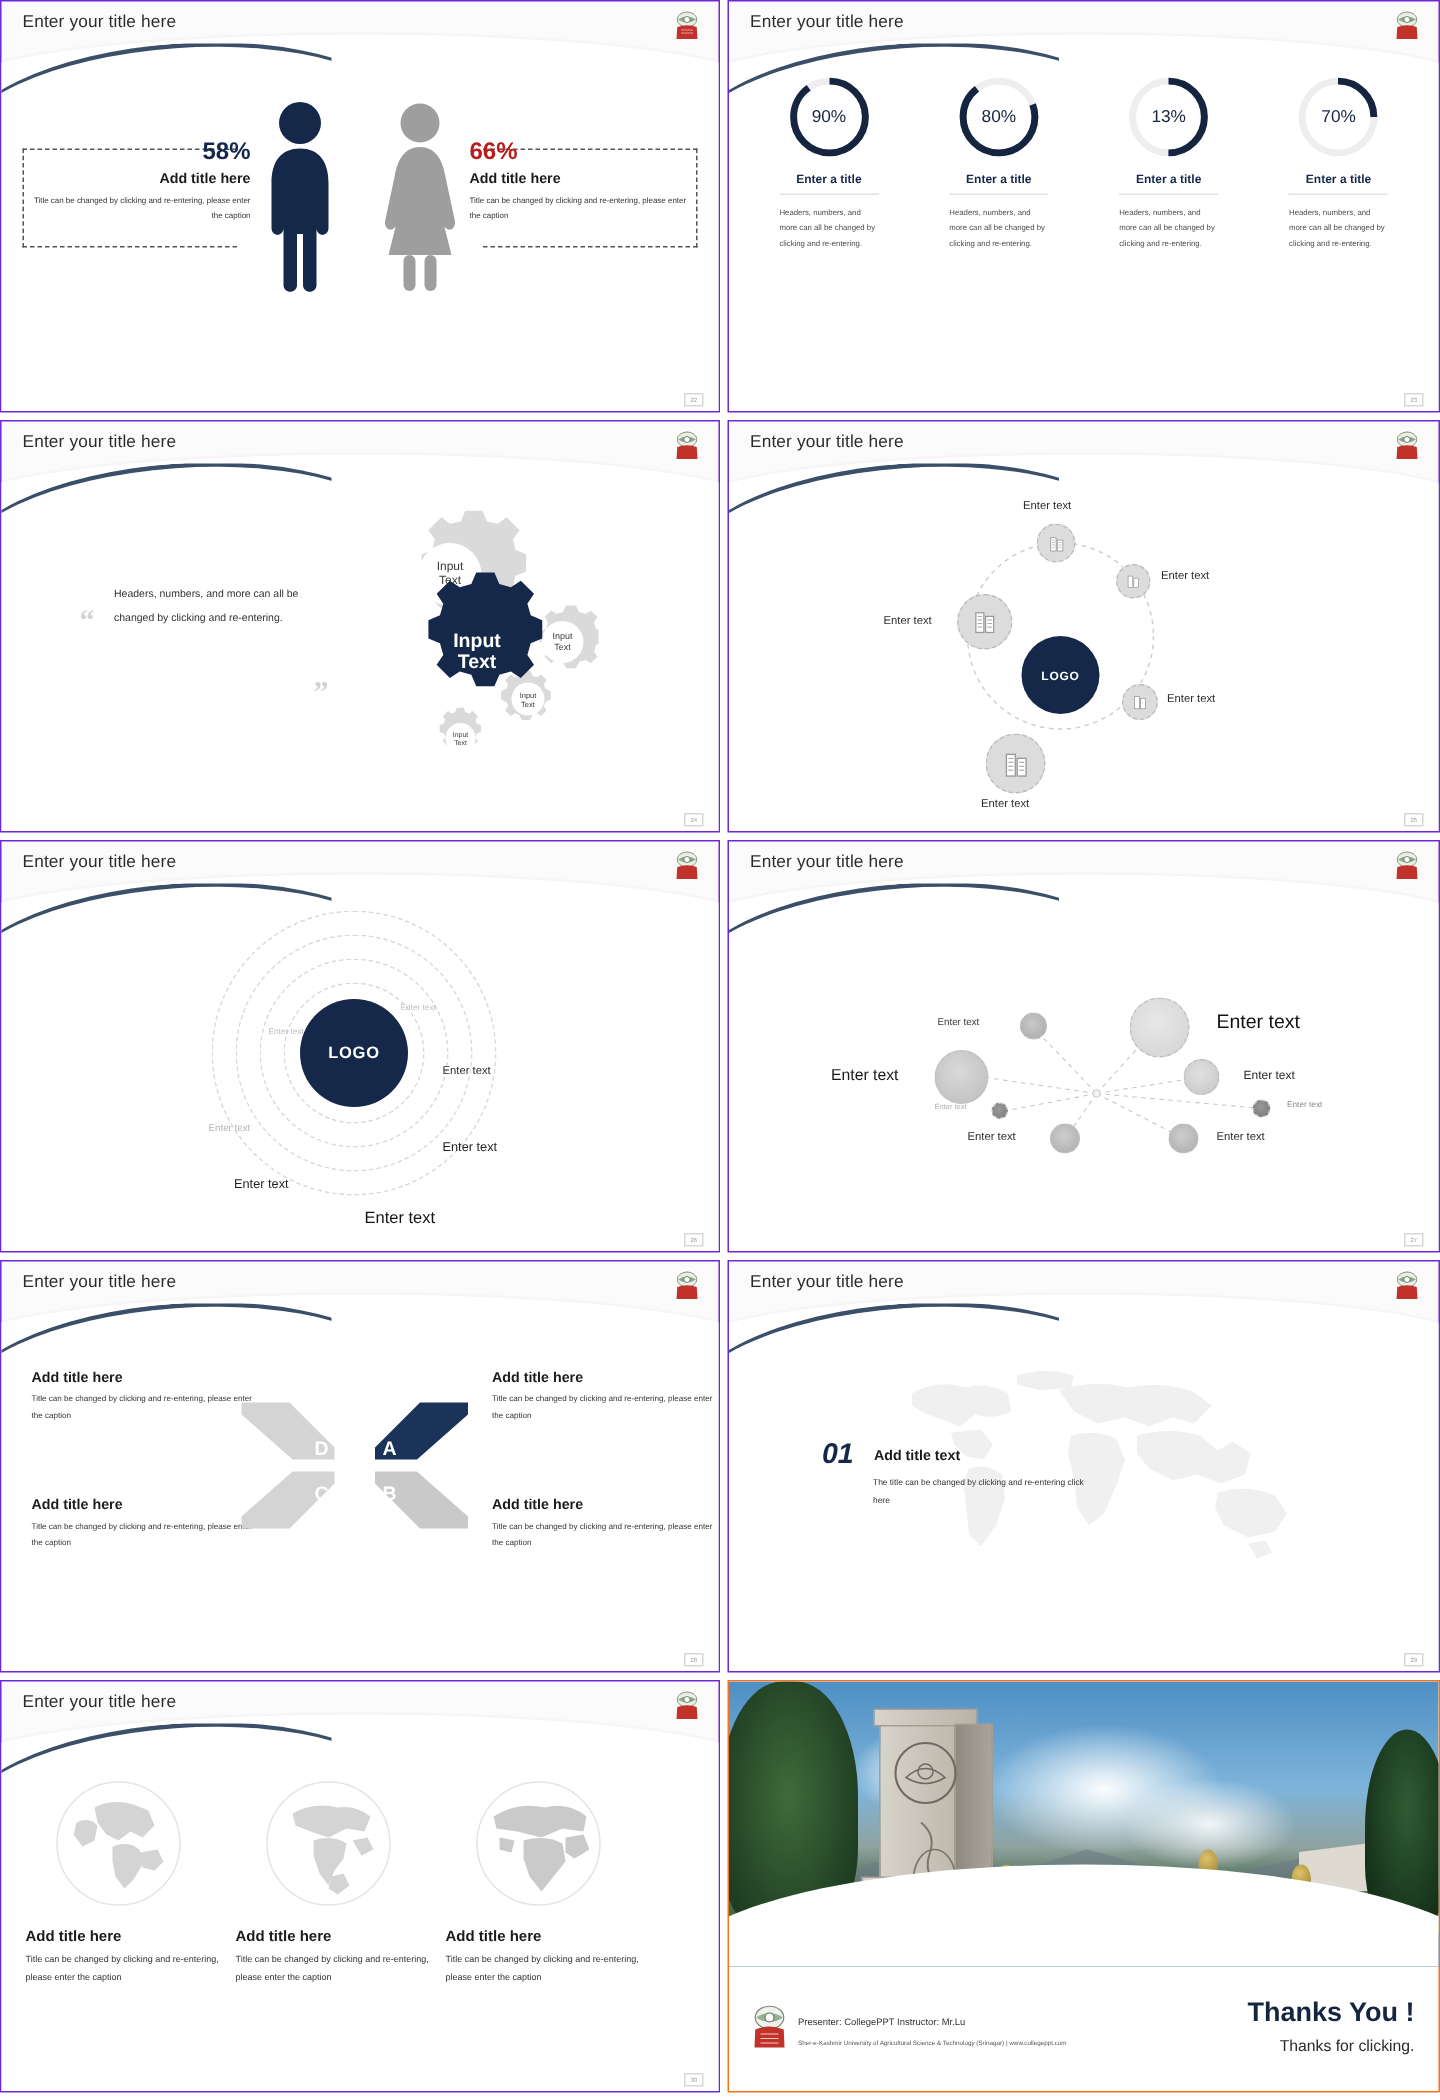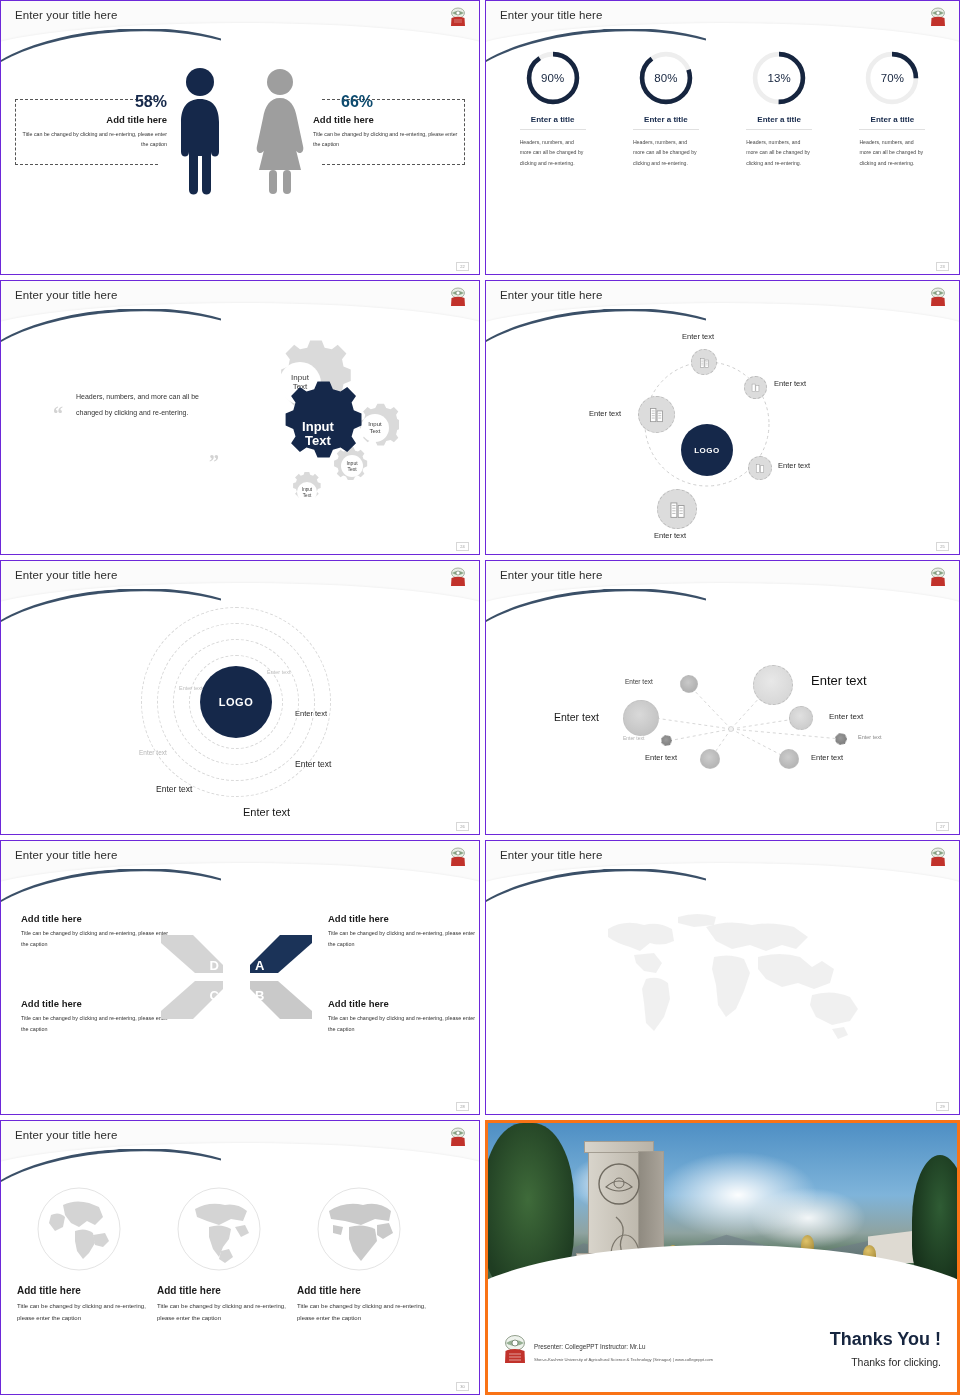--- a/index.html
+++ b/index.html
@@ -72,21 +72,21 @@
   
   .s1-wrap { position:absolute; inset:0; }
   .s1-bracket {
     position:absolute; top:58px; width:143px; height:66px;
     border:1px dashed #555; border-right:none;
   }
   .s1-bracket.r { border:1px dashed #555; border-left:none; }
   .s1-col { position:absolute; top:52px; width:146px; }
   .s1-pct { font-size:16px; font-weight:bold; }
   .s1-pct.m { color:#15284a; }
-  .s1-pct.f { color:#0c4a6e;margin-left:28px; }
+  .s1-pct.f { color:#b91c1c; }
   .s1-sub { font-size:9.5px; font-weight:bold; color:#1b1b1b; margin-top:3px; }
   .s1-cap { font-size:5.3px; color:#333; line-height:1.9; margin-top:4px; }
   .figure { position:absolute; top:25px; }
 
   
   .donuts { position:absolute; left:10px; top:8px; right:10px; display:flex; }
   .donut-col { flex:1; display:flex; flex-direction:column; align-items:center; }
   .donut { width:58px; height:58px; position:relative; }
   .donut-val {
     position:absolute; inset:0; display:flex; align-items:center;
@@ -128,21 +128,21 @@
   .s8-num { font-size:19px; font-weight:bold; font-style:italic; color:#15284a; display:inline-block; vertical-align:top; }
   .s8-h { font-size:9.5px; font-weight:bold; color:#1b1b1b; display:inline-block; margin-left:9px; margin-top:6px; }
   .s8-p { font-size:5.6px; color:#333; line-height:2.1; margin-left:34px; margin-top:3px; }
 
   
   .g-col { position:absolute; width:146px; }
   .g-h { font-size:10px; font-weight:bold; color:#1b1b1b; }
   .g-p { font-size:6px; color:#333; line-height:2.0; margin-top:4px; }
 
   
-  .s10 { position:relative; width:100%; height:275px; background:#fff; overflow:hidden; border:3px solid #f97316; }
+  .s10 { position:relative; width:100%; height:275px; background:#fff; overflow:hidden; border:1px solid #f97316; }
   .photo-clip {
     position:absolute; left:0; top:0; width:100%; height:190px;
     overflow:hidden;
   }
   .photo {
     position:absolute; inset:0;
     background:
       radial-gradient(ellipse 60px 40px at 124px 60px, rgba(255,255,255,0.95), rgba(255,255,255,0) 70%),
       radial-gradient(ellipse 110px 60px at 250px 72px, rgba(255,255,255,0.98), rgba(255,255,255,0) 72%),
       radial-gradient(ellipse 80px 42px at 320px 95px, rgba(255,255,255,0.9), rgba(255,255,255,0) 72%),
@@ -587,20 +587,25 @@
             <path d="M60 80 Q72 76 82 84 L84 100 L78 118 L68 132 L60 124 L58 104 L56 90 Z"></path>
             <path d="M120 28 Q142 20 166 26 Q186 22 208 28 L222 38 L210 50 L196 46 L180 52 L164 46 L146 50 L130 42 Z"></path>
             <path d="M128 58 Q144 54 158 60 L164 74 L158 92 L150 110 L140 118 L132 106 L130 86 L126 70 Z"></path>
             <path d="M172 58 Q194 52 214 58 L226 68 L236 62 L248 70 L244 84 L228 90 L212 84 L196 88 L180 80 L172 70 Z"></path>
             <path d="M226 96 Q246 90 264 98 L272 110 L264 122 L246 126 L230 118 L224 106 Z"></path>
             <path d="M246 130 L258 128 L262 136 L252 140 Z"></path>
             <path d="M92 18 Q112 12 130 18 L128 26 L108 28 L92 24 Z"></path>
           </g>
         </svg>
 
+        <div class="s8-item" style="left:62px; top:78px;">
+          <span class="s8-num">01</span>
+          <span class="s8-h">Add title text</span>
+          <div class="s8-p">The title can be changed by clicking and re-entering click here</div>
+        </div>
 
       </div>
       <div class="pagenum">29</div>
     </div>
   </div>
 
   <div class="cell">
     <div class="slide">
       <div class="slide-white"></div>
       <div class="swoosh-tl"></div>

